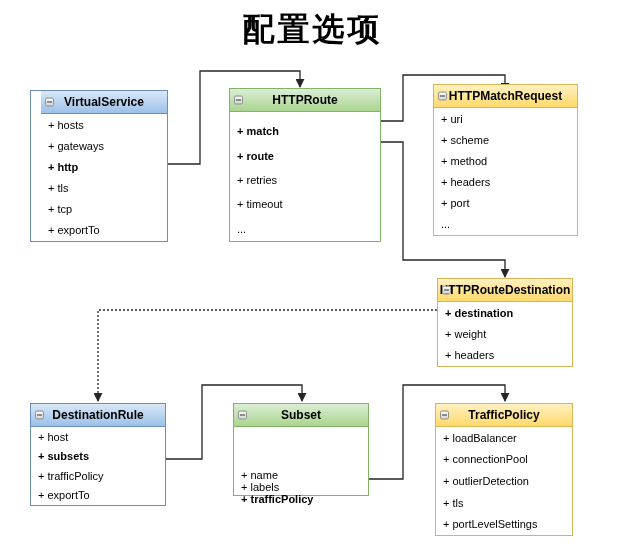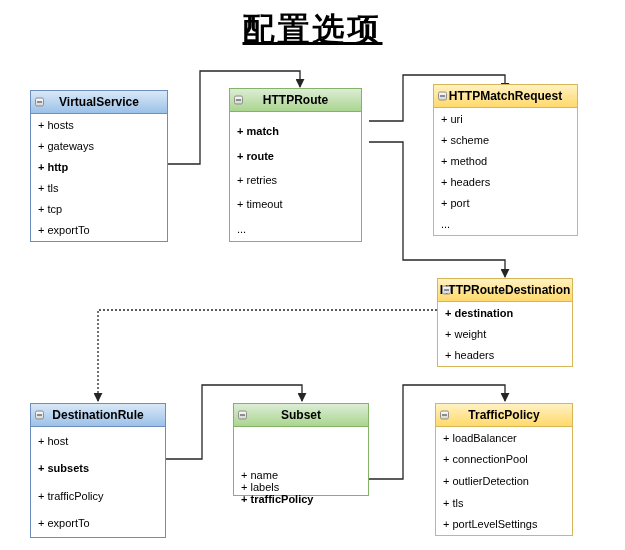--- a/index.html
+++ b/index.html
@@ -18,21 +18,20 @@
   .diagram-title {
     position: absolute;
     top: 8px;
     left: 0;
     width: 625px;
     text-align: center;
     font-size: 32px;
     font-weight: 700;
     letter-spacing: 3px;
     color: #000000;
-    text-decoration: underline;
   }
   .connector-layer {
     position: absolute;
     left: 0;
     top: 0;
     width: 625px;
     height: 550px;
     pointer-events: none;
   }
   .entity {
@@ -118,35 +117,35 @@
         <path d="M168 164 H200 V71 H300 V87" fill="none" stroke="#262626" stroke-width="1.3" marker-end="url(#arrowhead)"></path>
         <path d="M369 121 H403 V75 H505 V91" fill="none" stroke="#262626" stroke-width="1.3" marker-end="url(#arrowhead)"></path>
         <path d="M369 142 H403 V260 H505 V277" fill="none" stroke="#262626" stroke-width="1.3" marker-end="url(#arrowhead)"></path>
         <path d="M437 310 H98 V401" fill="none" stroke="#262626" stroke-width="1.3" stroke-dasharray="2,2" marker-end="url(#arrowhead)"></path>
         <path d="M166 459 H202 V385 H302 V401" fill="none" stroke="#262626" stroke-width="1.3" marker-end="url(#arrowhead)"></path>
         <path d="M369 479 H403 V385 H505 V401" fill="none" stroke="#262626" stroke-width="1.3" marker-end="url(#arrowhead)"></path>
       </g>
   </svg>
 
   <div id="entity-layer">
-      <div class="entity" style="left: 30px; top: 90px; width: 138px; height: 152px; border-color: rgb(108, 142, 191);">
+      <div class="entity" style="left: 30px; top: 90px; width: 138px; height: 152px; border-color: rgb(108, 142, 191); padding-left: 10px;">
         <div class="entity-header" style="background: linear-gradient(rgb(217, 232, 247), rgb(156, 193, 232)); border-bottom-color: rgb(108, 142, 191);">
           <span class="collapse-icon"></span>
           <span class="entity-title-text">VirtualService</span>
         </div>
         <div class="entity-body">
           <div class="entity-field">+ hosts</div>
           <div class="entity-field">+ gateways</div>
           <div class="entity-field bold">+ http</div>
           <div class="entity-field">+ tls</div>
           <div class="entity-field">+ tcp</div>
           <div class="entity-field">+ exportTo</div>
         </div>
       </div>
-      <div class="entity" style="left: 229px; top: 88px; width: 133px; height: 154px; border-color: rgb(130, 179, 102); gap: 7px;">
+      <div class="entity" style="left: 229px; top: 88px; width: 152px; height: 154px; border-color: rgb(130, 179, 102); gap: 7px;">
         <div class="entity-header" style="background: linear-gradient(rgb(220, 237, 213), rgb(170, 213, 143)); border-bottom-color: rgb(130, 179, 102);">
           <span class="collapse-icon"></span>
           <span class="entity-title-text">HTTPRoute</span>
         </div>
         <div class="entity-body">
           <div class="entity-field bold">+ match</div>
           <div class="entity-field bold">+ route</div>
           <div class="entity-field">+ retries</div>
           <div class="entity-field">+ timeout</div>
           <div class="entity-field">...</div>
@@ -170,21 +169,21 @@
         <div class="entity-header" style="background: linear-gradient(rgb(255, 241, 194), rgb(255, 217, 107)); border-bottom-color: rgb(214, 182, 86);">
           <span class="collapse-icon"></span>
           <span class="entity-title-text">HTTPRouteDestination</span>
         </div>
         <div class="entity-body">
           <div class="entity-field bold">+ destination</div>
           <div class="entity-field">+ weight</div>
           <div class="entity-field">+ headers</div>
         </div>
       </div>
-      <div class="entity" style="left: 30px; top: 403px; width: 136px; height: 135px; border-color: rgb(108, 142, 191);">
+      <div class="entity" style="left: 30px; top: 403px; width: 136px; height: 103px; border-color: rgb(108, 142, 191);">
         <div class="entity-header" style="background: linear-gradient(rgb(217, 232, 247), rgb(156, 193, 232)); border-bottom-color: rgb(108, 142, 191);">
           <span class="collapse-icon"></span>
           <span class="entity-title-text">DestinationRule</span>
         </div>
         <div class="entity-body">
           <div class="entity-field">+ host</div>
           <div class="entity-field bold">+ subsets</div>
           <div class="entity-field">+ trafficPolicy</div>
           <div class="entity-field">+ exportTo</div>
         </div>

